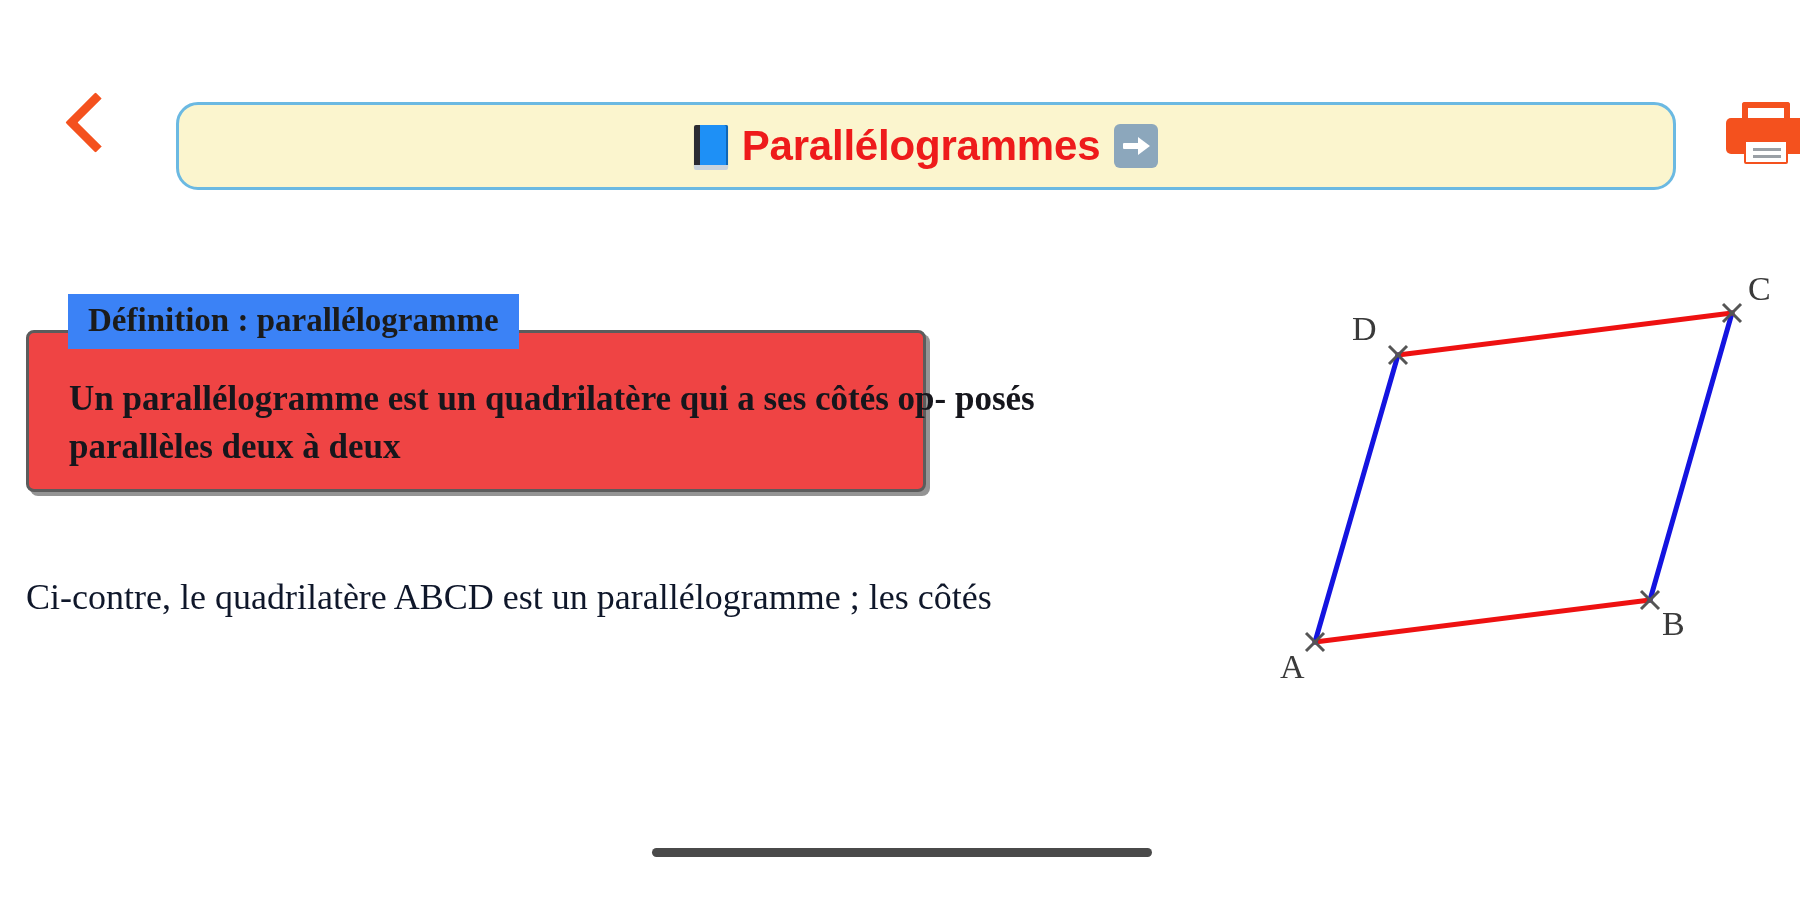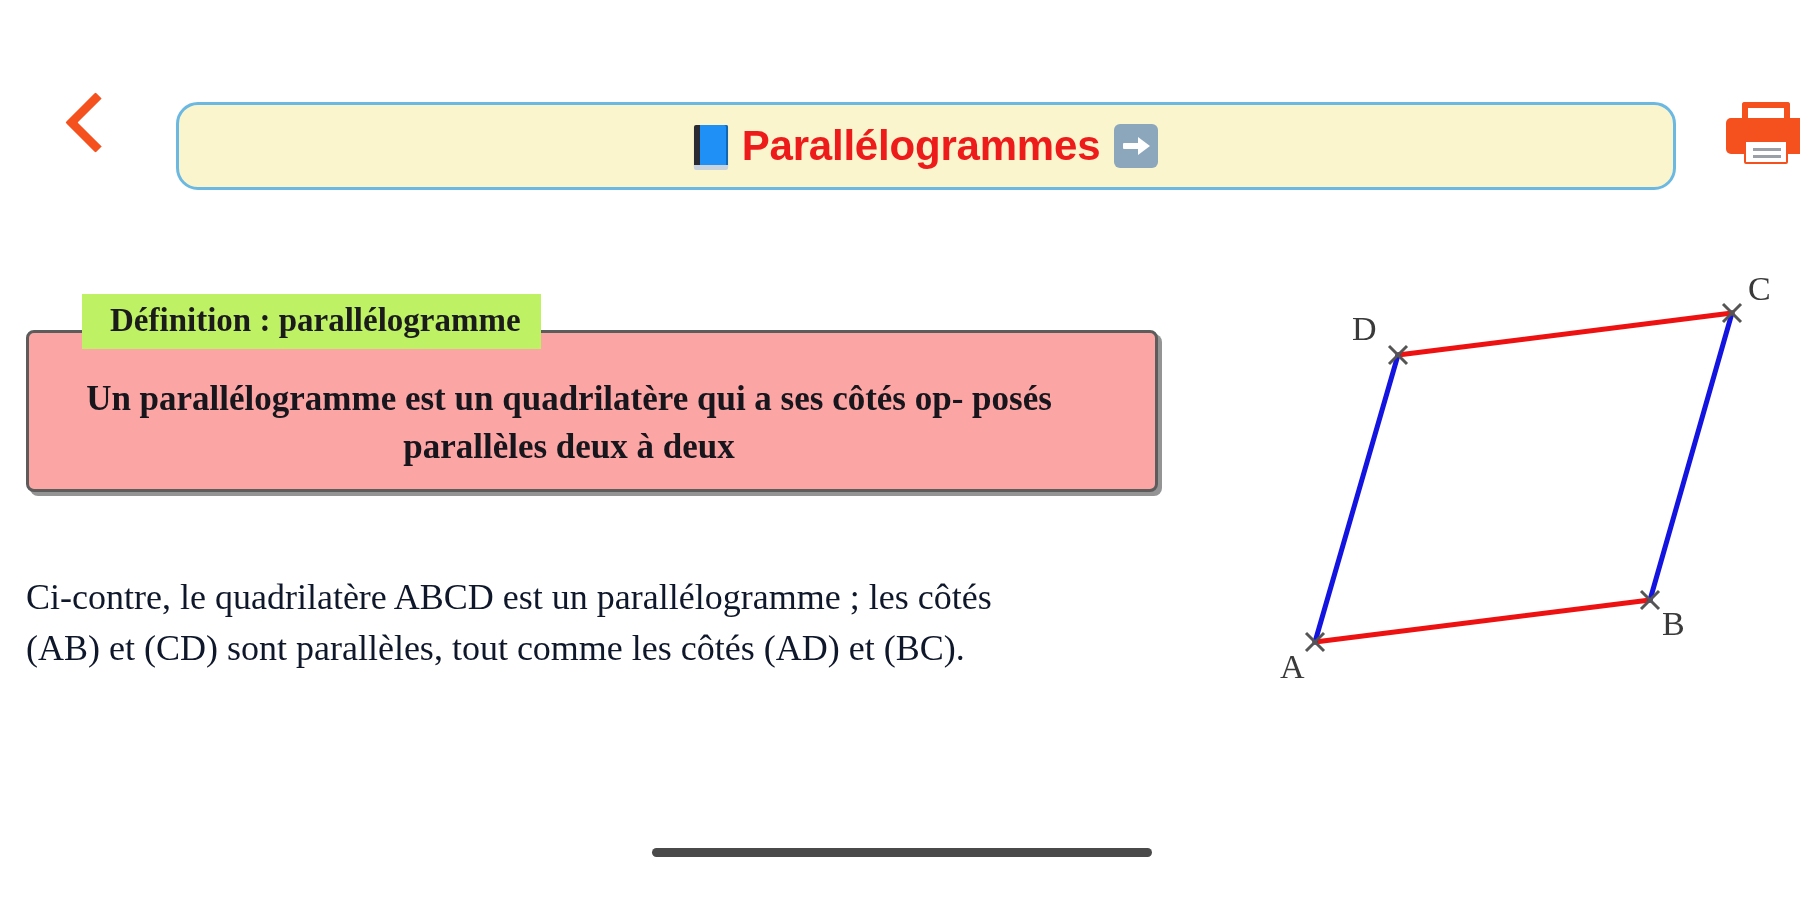--- a/index.html
+++ b/index.html
@@ -156,45 +156,44 @@
     left: 7px;
     width: 28px; height: 3px;
     background: #9aa0a6;
   }
   .printer .paper::before { top: 6px; }
   .printer .paper::after  { top: 13px; }
 
   
   .definition-head {
     position: absolute;
-    left: 82px;
+    left: 68px;
     top: 294px;
-    background: #bef264;
+    background: #3b82f6;
     color: #1b1b1b;
     font-family: "Liberation Serif", serif;
     font-weight: bold;
     font-size: 33px;
     line-height: 1.0;
-    padding: 10px 20px 12px 28px;
+    padding: 10px 20px 12px 20px;
     white-space: nowrap;
     z-index: 3;
   }
   .definition-box {
     position: absolute;
     left: 26px;
     top: 330px;
-    width: 1132px;
+    width: 900px;
     height: 162px;
     box-sizing: border-box;
-    background: #fca5a5;
+    background: #ef4444;
     border: 3px solid #5c5c5c;
     border-radius: 8px;
     box-shadow: 4px 4px 0 rgba(60,60,60,.55);
     z-index: 1;
-    text-align: center;
   }
   .definition-text {
     position: absolute;
     left: 40px;
     top: 42px;
     width: 1000px;
     font-family: "Liberation Serif", serif;
     font-weight: bold;
     font-size: 35px;
     line-height: 1.38;
@@ -272,21 +271,20 @@
 
 <div class="definition-box">
   <div class="definition-text">
     <span>Un parallélogramme est un quadrilatère qui a ses côtés op-</span>
     <span>posés parallèles deux à deux</span>
   </div>
 </div>
 
 <div class="body-paragraph">
   <span class="line">Ci-contre, le quadrilatère ABCD est un parallélogramme ; les côtés</span>
-  <span class="line">(AB) et (CD) sont parallèles, tout comme les côtés (AD) et (BC).</span>
 </div>
 
 <div class="figure">
   <svg width="630" height="510" viewBox="0 0 630 510">
     <g id="sides-group">
         <line x1="145" y1="432" x2="480" y2="390" stroke="#EE1111" stroke-width="5" stroke-linecap="round"></line>
         <line x1="480" y1="390" x2="562" y2="103" stroke="#1414E0" stroke-width="5" stroke-linecap="round"></line>
         <line x1="228" y1="145" x2="562" y2="103" stroke="#EE1111" stroke-width="5" stroke-linecap="round"></line>
         <line x1="145" y1="432" x2="228" y2="145" stroke="#1414E0" stroke-width="5" stroke-linecap="round"></line>
       </g>

